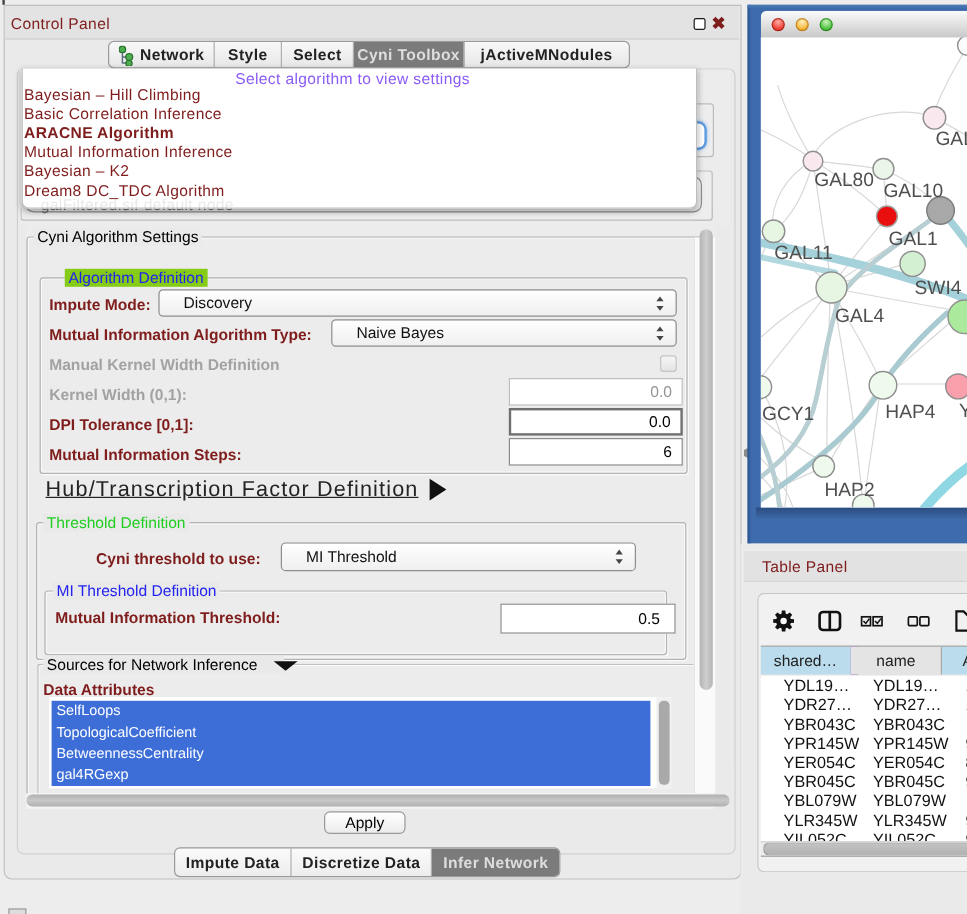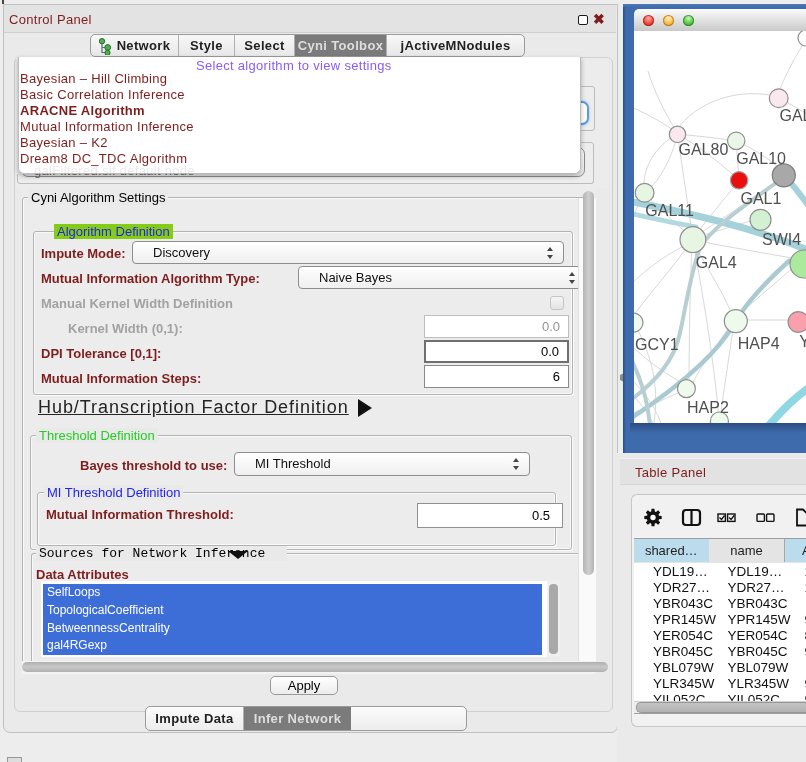--- a/index.html
+++ b/index.html
@@ -76,77 +76,78 @@
 <div class="grp" style="left:33px;top:231px;width:538px;height:162px;"></div>
 <div class="gl" style="left:38px;top:224px;color:#2323ee;background:#84cc16;margin-left:16px;">Algorithm Definition</div>
 
 <div class="lbl b" style="left:41px;top:246px;">Impute Mode:</div>
 <div class="combo" style="left:132px;top:241px;width:430px;height:21px;">
     <span class="tx">Discovery</span>
     <span class="spin"></span>
   </div>
 
 <div class="lbl b" style="left:41px;top:271px;">Mutual Information Algorithm Type:</div>
-<div class="combo" style="left:276px;top:266px;width:286px;height:21px;margin-left:22px;">
+<div class="combo" style="left:276px;top:266px;width:286px;height:21px;">
     <span class="tx">Naive Bayes</span>
     <span class="spin"></span>
   </div>
 
 <div class="lbl b" style="left:41px;top:296px;color:#a2a2a2;">Manual Kernel Width Definition</div>
 <div class="abs" style="left:550px;top:296px;width:12px;height:12px;background:linear-gradient(#f5f5f5,#e3e3e3);border:1px solid #c5c5c5;border-radius:3px;"></div>
 
-<div class="lbl b" style="left:41px;top:321px;color:#a2a2a2;margin-left:27px;">Kernel Width (0,1):</div>
+<div class="lbl b" style="left:41px;top:321px;color:#a2a2a2;">Kernel Width (0,1):</div>
 <div class="fld" style="left:424px;top:315px;width:143px;height:21px;border:1px solid #bdbdbd;color:#939393;line-height:21px;padding-right:8px;width:135px;">0.0</div>
 
 <div class="lbl b" style="left:41px;top:346px;">DPI Tolerance [0,1]:</div>
 <div class="fld" style="left:424px;top:340px;width:133px;height:19px;border:2px solid #6f6f6f;color:#000;line-height:19px;padding-right:8px;">0.0</div>
 
 <div class="lbl b" style="left:41px;top:371px;">Mutual Information Steps:</div>
 <div class="fld" style="left:424px;top:365px;width:135px;height:21px;border:1px solid #8a8a8a;color:#000;line-height:21px;padding-right:8px;">6</div>
 
 <div class="lbl" style="left:38px;top:397px;font-size:18px;letter-spacing:0.95px;color:#242424;text-decoration:underline;">Hub/Transcription Factor Definition</div>
 <div class="abs" style="left:358px;top:399px;width:0;height:0;border-top:9px solid transparent;border-bottom:9px solid transparent;border-left:14px solid #111;"></div>
 
 <div class="grp" style="left:30px;top:435px;width:540px;height:113px;"></div>
 <div class="gl" style="left:36px;top:428px;color:#21ce21;background:#e9e9e9;">Threshold Definition</div>
 
-<div class="lbl b" style="left:80px;top:458px;">Bayes threshold to use:</div>
+<div class="lbl b" style="left:80px;top:458px;">Cyni threshold to use:</div>
 <div class="combo" style="left:234px;top:452px;width:294px;height:22px;">
     <span class="tx">MI Threshold</span>
     <span class="spin"></span>
   </div>
 
 <div class="grp" style="left:37px;top:492px;width:517px;height:52px;"></div>
 <div class="gl" style="left:44px;top:485px;color:#2323ee;background:#e9e9e9;">MI Threshold Definition</div>
 
 <div class="lbl b" style="left:46px;top:507px;">Mutual Information Threshold:</div>
 <div class="fld" style="left:417px;top:503px;width:132px;height:23px;border:1px solid #909090;color:#000;line-height:23px;padding-right:12px;">0.5</div>
 
 <div class="grp" style="left:31px;top:553px;width:549px;height:109px;border-bottom:none;"></div>
-<div class="gl" style="left:36px;top:546px;background:#e9e9e9;padding-right:22px;font-family:Liberation Mono, monospace;">Sources for Network Inference</div>
+<div class="gl" style="left:36px;top:546px;background:#e9e9e9;padding-right:22px;">Sources for Network Inference</div>
 <div class="abs" style="left:228px;top:551px;width:0;height:0;border-left:10px solid transparent;border-right:10px solid transparent;border-top:8px solid #111;"></div>
 
 <div class="lbl b" style="left:36px;top:567px;">Data Attributes</div>
 
 <div class="abs" style="left:41px;top:581px;width:519px;height:76px;background:#fff;"></div>
 <div class="abs" style="left:43px;top:584px;width:499px;height:71.2px;background:#3d6ed8;"></div>
 <div class="abs" style="left:47px;top:584px;font-size:12px;color:#fff;line-height:17.8px;white-space:nowrap;">SelfLoops<br>TopologicalCoefficient<br>BetweennessCentrality<br>gal4RGexp</div>
 <div class="abs" style="left:547px;top:581px;width:13px;height:76px;background:#f0f0f0;"></div>
 <div class="abs" style="left:549px;top:584px;width:9px;height:70px;background:#a9a9a9;border-radius:4px;"></div>
 
 <div class="abs" style="left:578px;top:198px;width:17px;height:463px;background:#fafafa;border-left:1px solid #e0e0e0;"></div>
 <div class="abs" style="left:583px;top:191px;width:11px;height:384px;background:linear-gradient(90deg,#b4b4b4,#cecece,#b4b4b4);border-radius:5.5px;"></div>
 
 <div class="abs" style="left:22px;top:661px;width:573px;height:13px;background:#f3f3f3;"></div>
 <div class="abs" style="left:22px;top:662px;width:586px;height:10px;background:linear-gradient(#b0b0b0,#c8c8c8,#b0b0b0);border-radius:5px;"></div>
 
 <div class="abs" style="left:270px;top:676px;width:66px;height:17px;background:linear-gradient(#ffffff,#ececec);border:1px solid #9a9a9a;border-radius:5px;text-align:center;font-size:13px;line-height:18px;">Apply</div>
 
 <div class="tabstrip" style="left:145px;top:706px;width:320px;height:23px;background:linear-gradient(#fbfbfb,#ededed);">
  <div class="tab" style="width:97px;">Impute Data</div>
+ <div class="tab" style="width:118px;">Discretize Data</div>
  <div class="tab tabdark" style="width:107px;">Infer Network</div>
 </div>
 
 <div class="abs" style="left:616px;top:373px;width:4px;height:5px;border-top:2.5px solid transparent;border-bottom:2.5px solid transparent;border-right:4px solid #8a8a8a;"></div>
 
 <div class="abs" style="left:7px;top:757px;width:13px;height:5px;border:1px solid #999;background:#ddd;"></div>
 
 <div class="abs" style="left:623px;top:4px;width:183px;height:449px;background:#3e6bab;"></div>
 <div class="abs" style="left:623px;top:4px;width:3px;height:449px;background:linear-gradient(90deg,#27508d,#3e6bab);"></div>
 <div class="abs" style="left:623px;top:4px;width:183px;height:3px;background:linear-gradient(#4e7ab8,#3e6bab);"></div>

